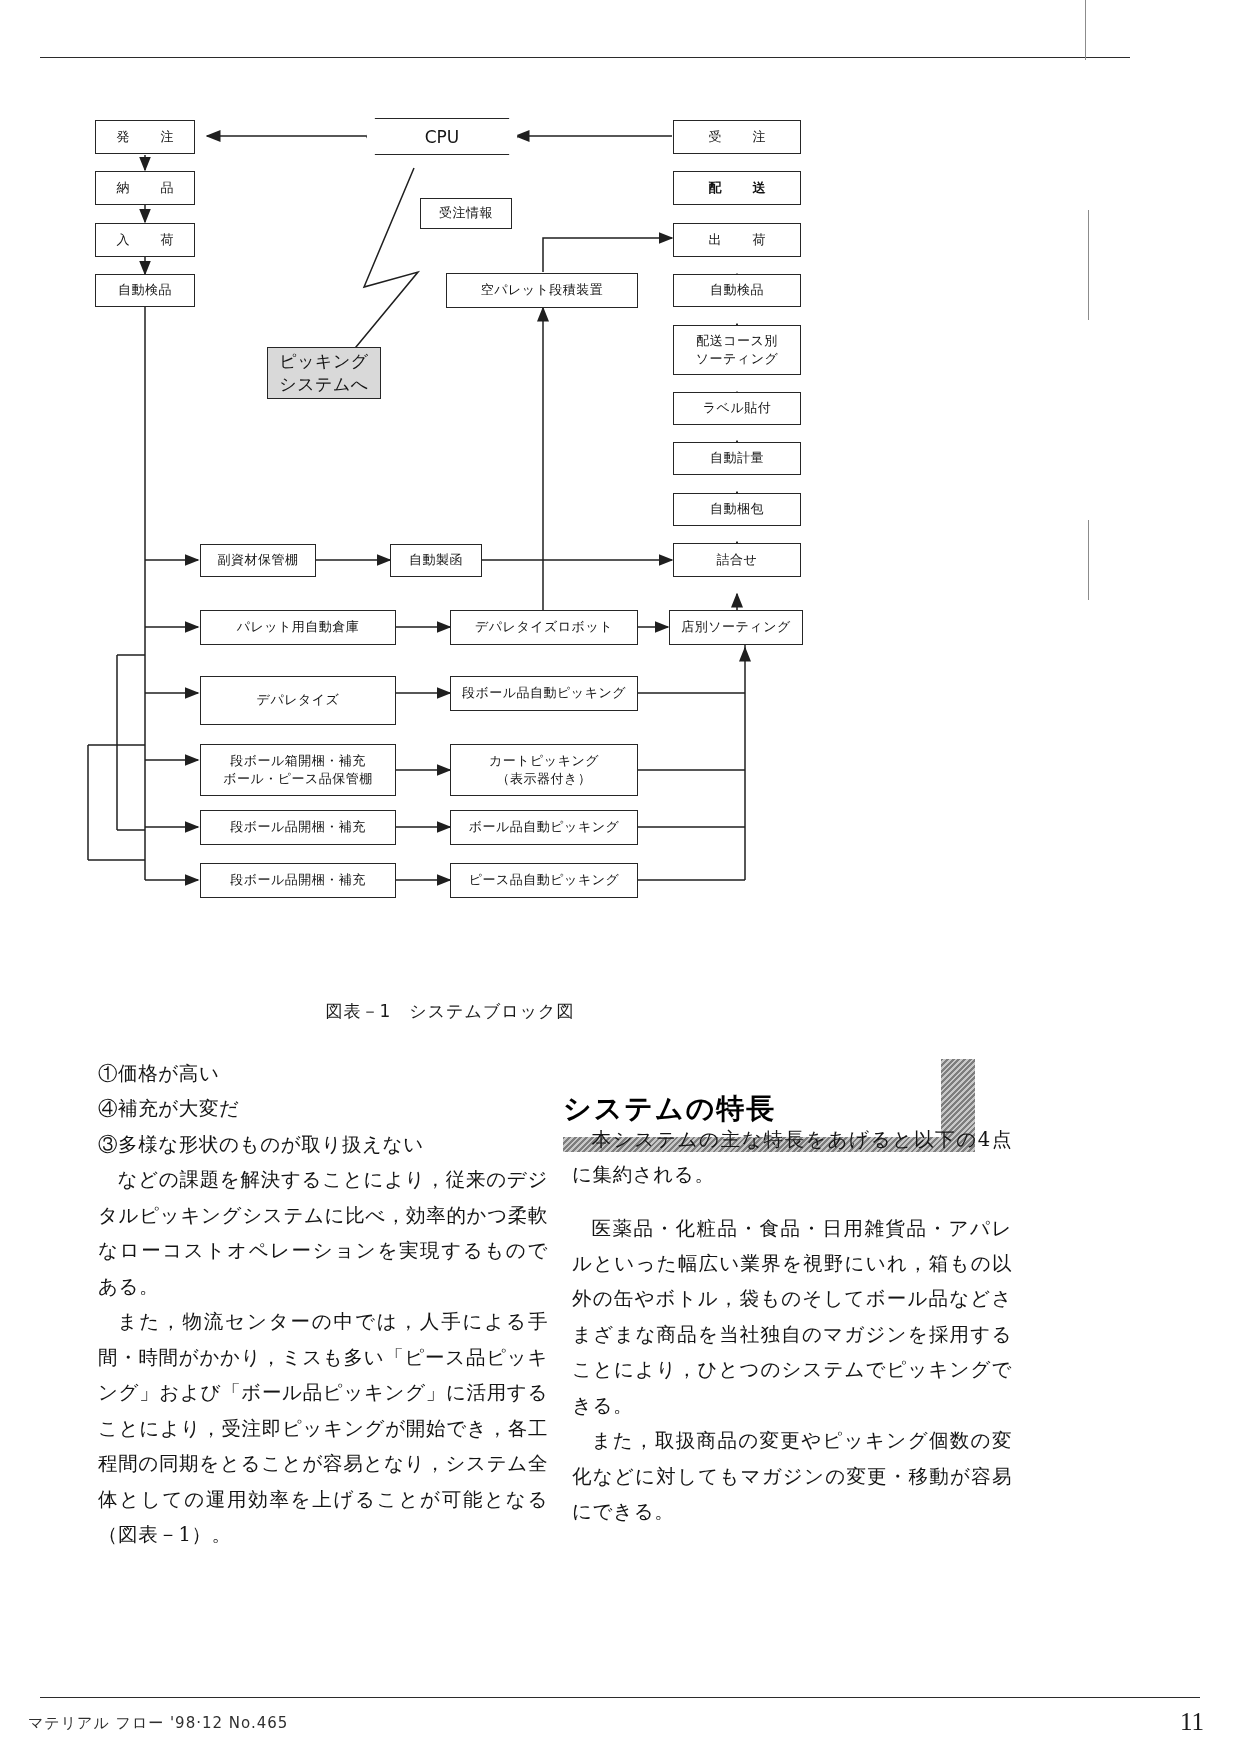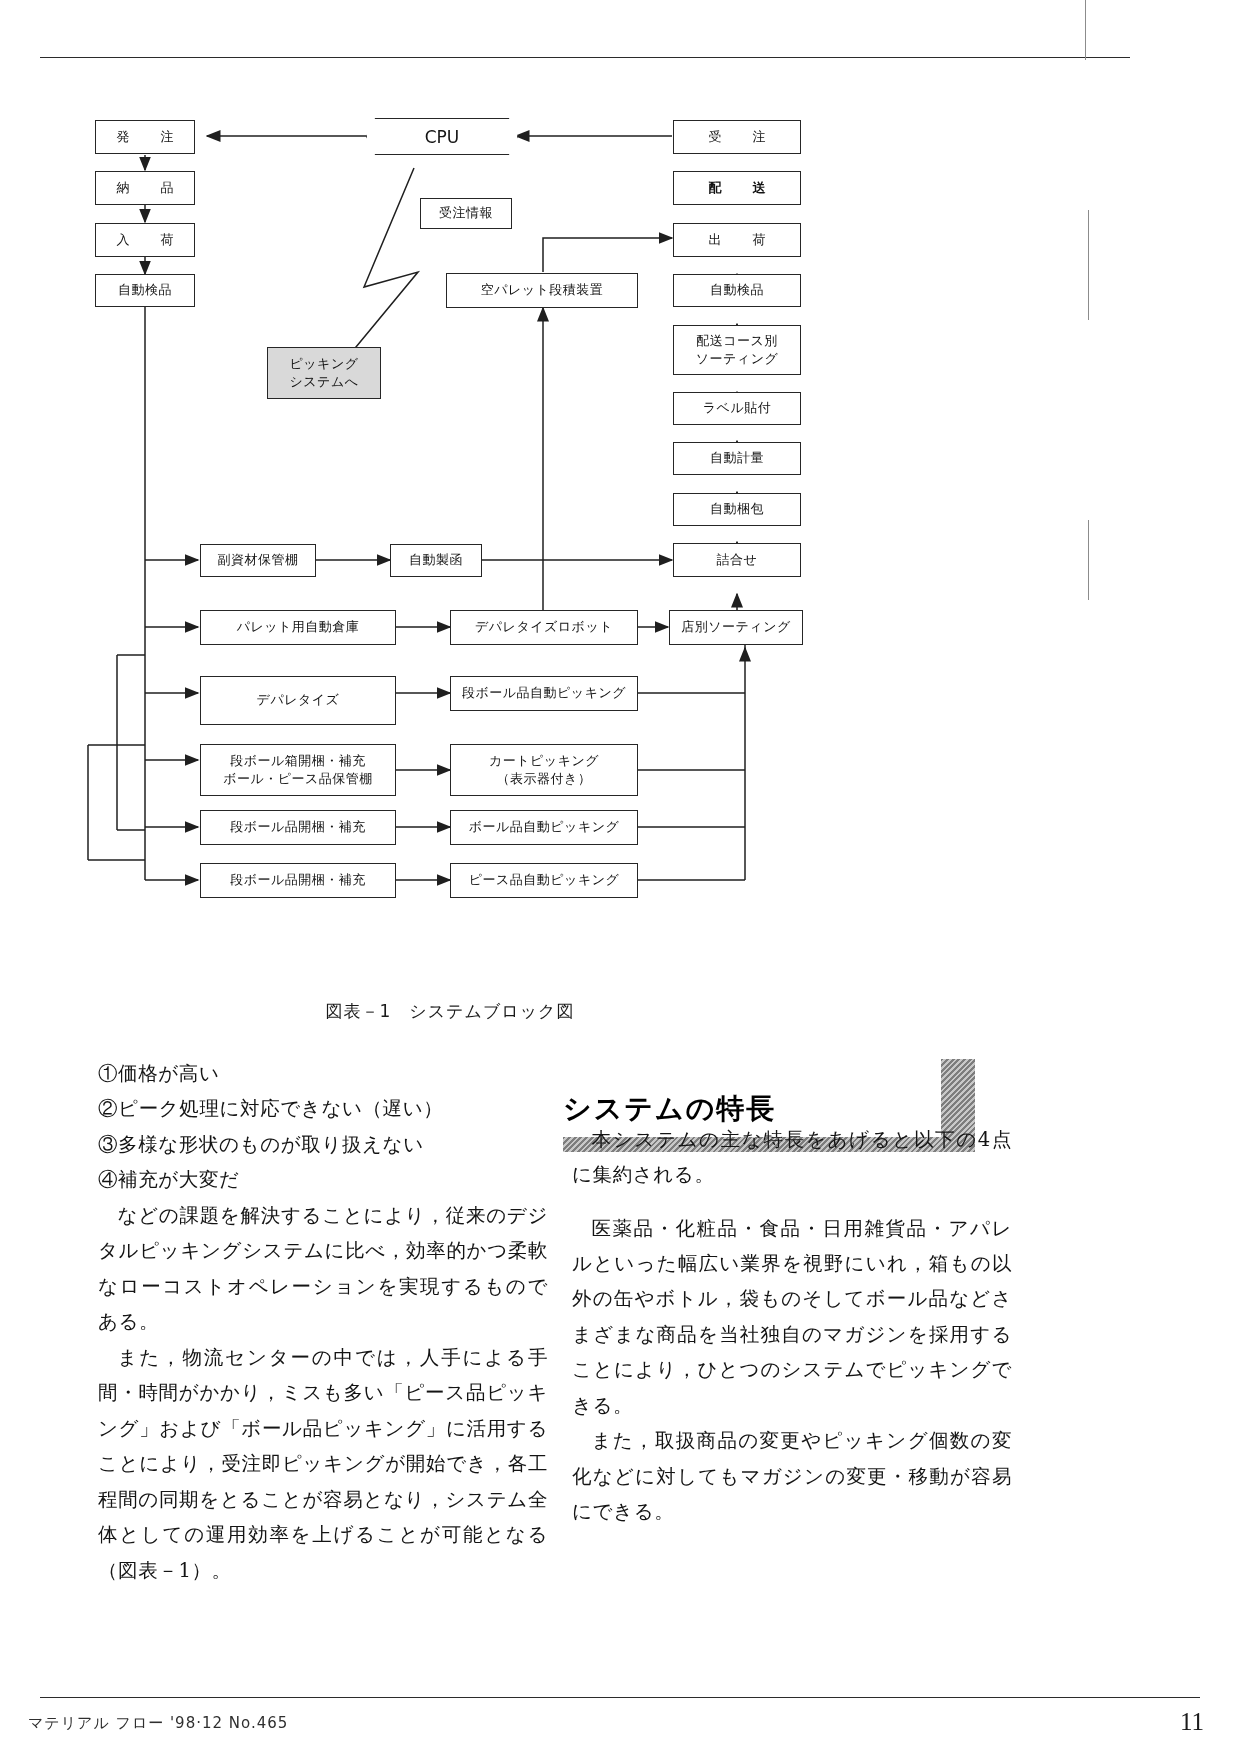--- a/index.html
+++ b/index.html
@@ -77,21 +77,21 @@
     font-size: 13px;
     line-height: 1.28;
     font-family: "DejaVu Sans", "Liberation Sans", sans-serif;
     color: #141414;
     letter-spacing: 0.5px;
     padding: 1px 3px;
   }
   .node.wide-space { letter-spacing: 9px; text-indent: 9px; }
   .node.shaded {
     background: #d9d9d9;
-    font-size: 13px;
+    font-size: 17px;
     letter-spacing: 0.5px;
   }
   .node.two-line { line-height: 1.35; }
   .cpu {
     position: absolute;
     box-sizing: border-box;
     display: flex;
     align-items: center;
     justify-content: center;
     font-size: 17px;
@@ -295,23 +295,22 @@
 
   <div class="node" style="left:200px; top:863px; width:196px; height:35px;">段ボール品開梱・補充</div>
   <div class="node" style="left:450px; top:863px; width:188px; height:35px;">ピース品自動ピッキング</div>
 
 </div>
 
 <div class="caption">図表－1　システムブロック図</div>
 
 <div class="col" id="left-col">
   <p class="list-line">①価格が高い</p>
-  <p class="list-line">②ピーク処理に対応できない（遅い）</p>
+  <p class="list-line">④補充が大変だ</p>
   <p class="list-line">③多様な形状のものが取り扱えない</p>
-  <p class="list-line">④補充が大変だ</p>
   <p class="para indent">などの課題を解決することにより，従来のデジタルピッキングシステムに比べ，効率的かつ柔軟なローコストオペレーションを実現するものである。</p>
   <p class="para indent">また，物流センターの中では，人手による手間・時間がかかり，ミスも多い「ピース品ピッキング」および「ボール品ピッキング」に活用することにより，受注即ピッキングが開始でき，各工程間の同期をとることが容易となり，システム全体としての運用効率を上げることが可能となる（図表－1）。</p>
 </div>
 
 <div class="heading-corner-v"></div>
 <div class="heading-corner-h"></div>
 <div class="feature-heading">システムの特長</div>
 
 <div class="col" id="right-col">
   <p class="para indent">本システムの主な特長をあげると以下の4点に集約される。</p>

